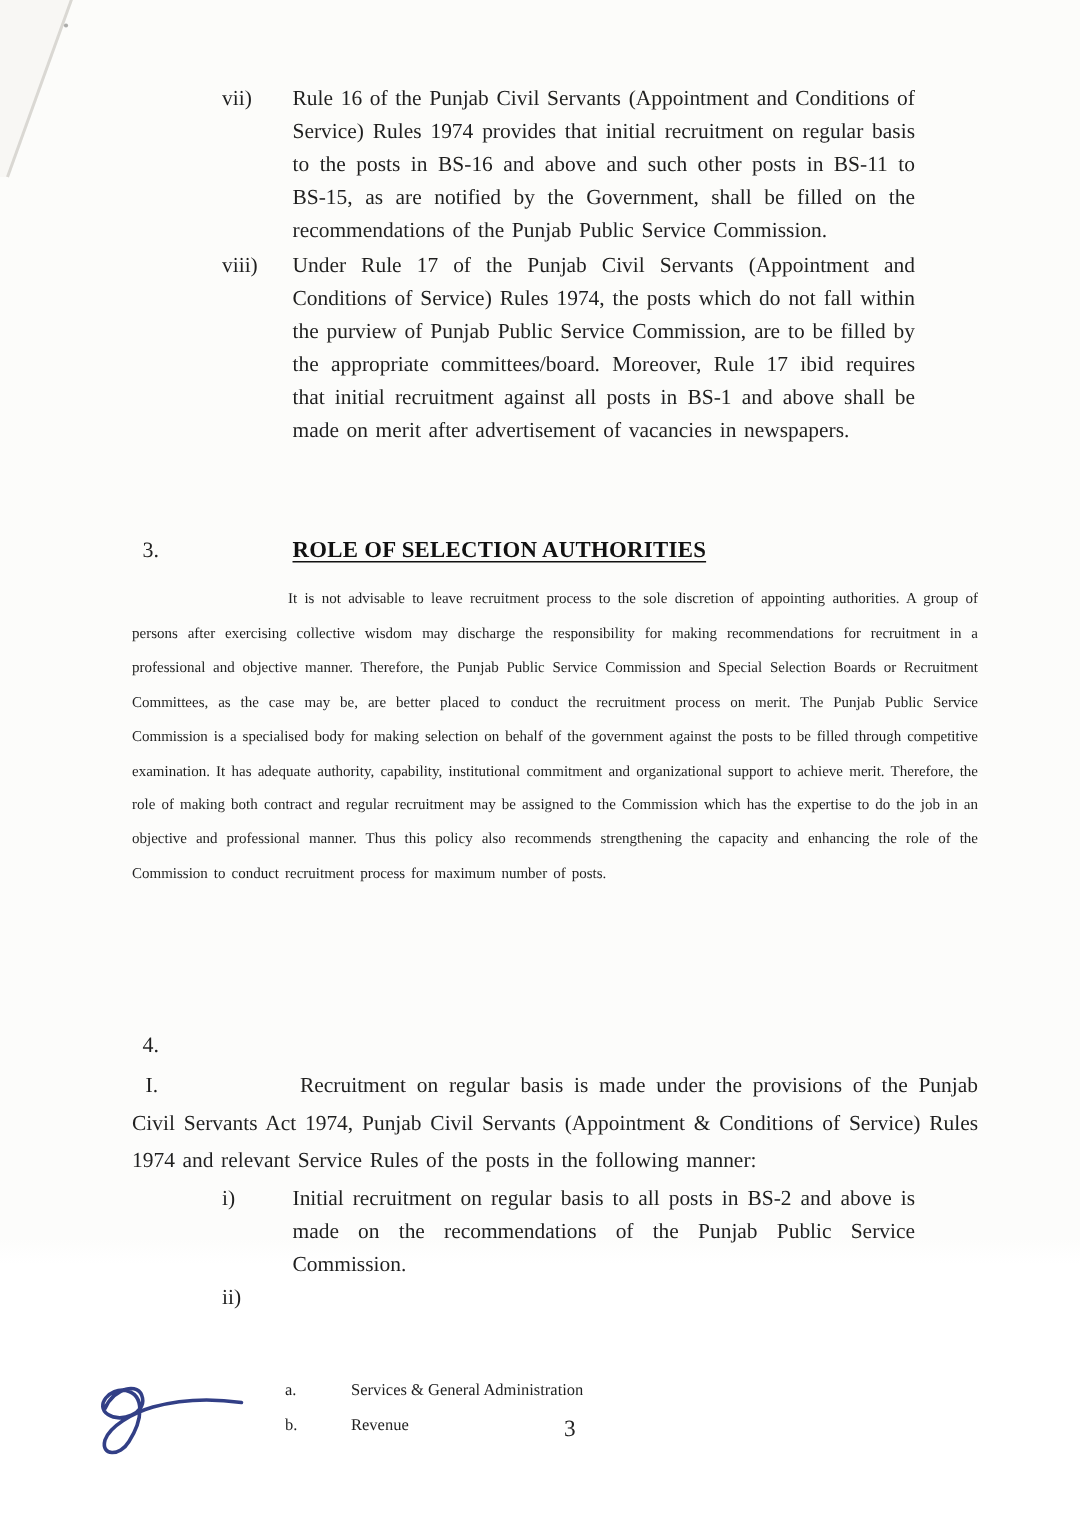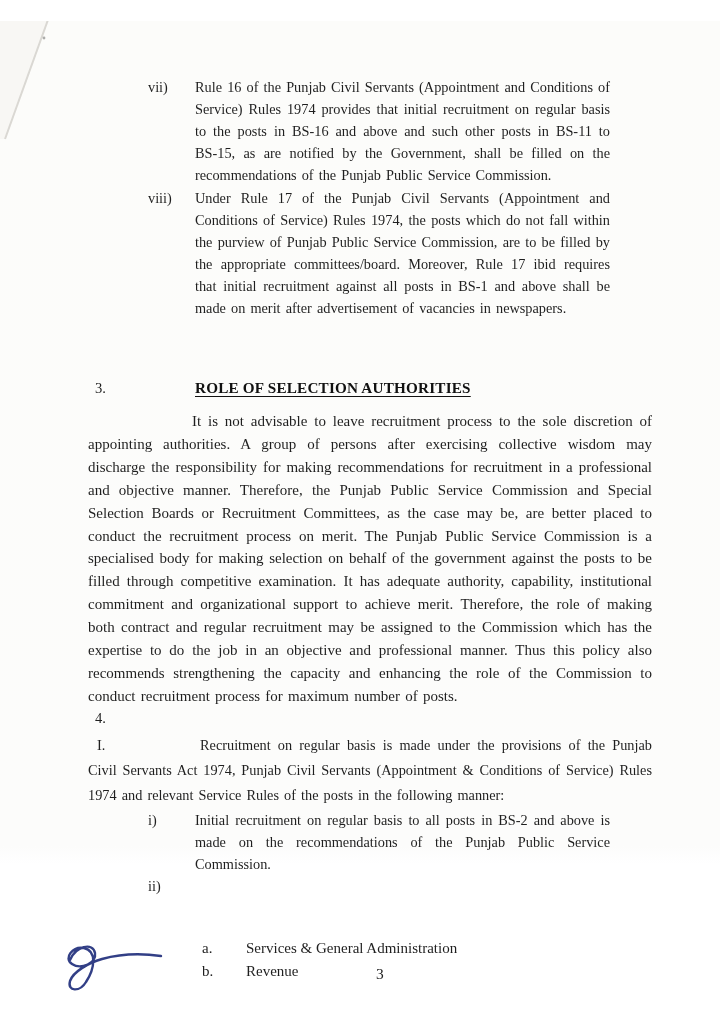--- a/index.html
+++ b/index.html
@@ -7,21 +7,20 @@
     width: 720px; height: 1019px;
     background: #ffffff;
     font-family: "Liberation Serif", "DejaVu Serif", serif;
     color: #1f1f1f;
     overflow: hidden;
   }
   .page {
     position: relative;
     width: 720px; height: 878px;
     background: linear-gradient(180deg, #fcfcfa 0%, #fcfcfb 94%, #ffffff 96%);
-    margin-top: 21px;
   }
   
   .crease-svg { position: absolute; left: 0; top: 0; }
 
   
   .li { position: absolute; left: 148px; width: 464px; font-size: 14.3px; line-height: 22px; }
   .li .mk { position: absolute; left: 0; top: 0; }
   .li .tx { display: block; margin-left: 47px; width: 415px; text-align: justify; word-spacing: 1.5px; }
 
   
@@ -31,30 +30,30 @@
     display: block; margin-left: 107px;
     font-weight: bold; color: #111;
     text-decoration: underline;
     text-underline-offset: 3px;
     letter-spacing: 0.2px;
   }
 
   
   .bodypara {
     position: absolute; left: 88px; width: 564px; margin: 0;
-    font-size: 15px; line-height: 22.9px;
+    font-size: 10px; line-height: 22.9px;
     text-align: justify; word-spacing: 1.5px;
     text-indent: 104px;
   }
   .numpara { position: absolute; left: 88px; width: 564px; font-size: 14.3px; line-height: 25.2px; }
   .numpara .mk { position: absolute; left: 9px; top: 0; }
   .numpara p { margin: 0; text-align: justify; text-indent: 112px; word-spacing: 1.5px; }
 
   
-  .letter { position: absolute; left: 202px; font-size: 15px; line-height: 22px; }
+  .letter { position: absolute; left: 190px; font-size: 11px; line-height: 22px; }
   .letter .mk { display: inline-block; width: 44px; }
 
   .pagenum { position: absolute; left: 376px; top: 944px; font-size: 15.5px; color: #222; }
 
   .signature-wrap { position: absolute; left: 40px; top: 912px; }
 
   .scanner-credit {
     position: absolute; right: 38px; top: 982px;
     font-family: "Liberation Sans", "DejaVu Sans", sans-serif;
     font-size: 16px; color: #3e3e3e; letter-spacing: 0.2px;

